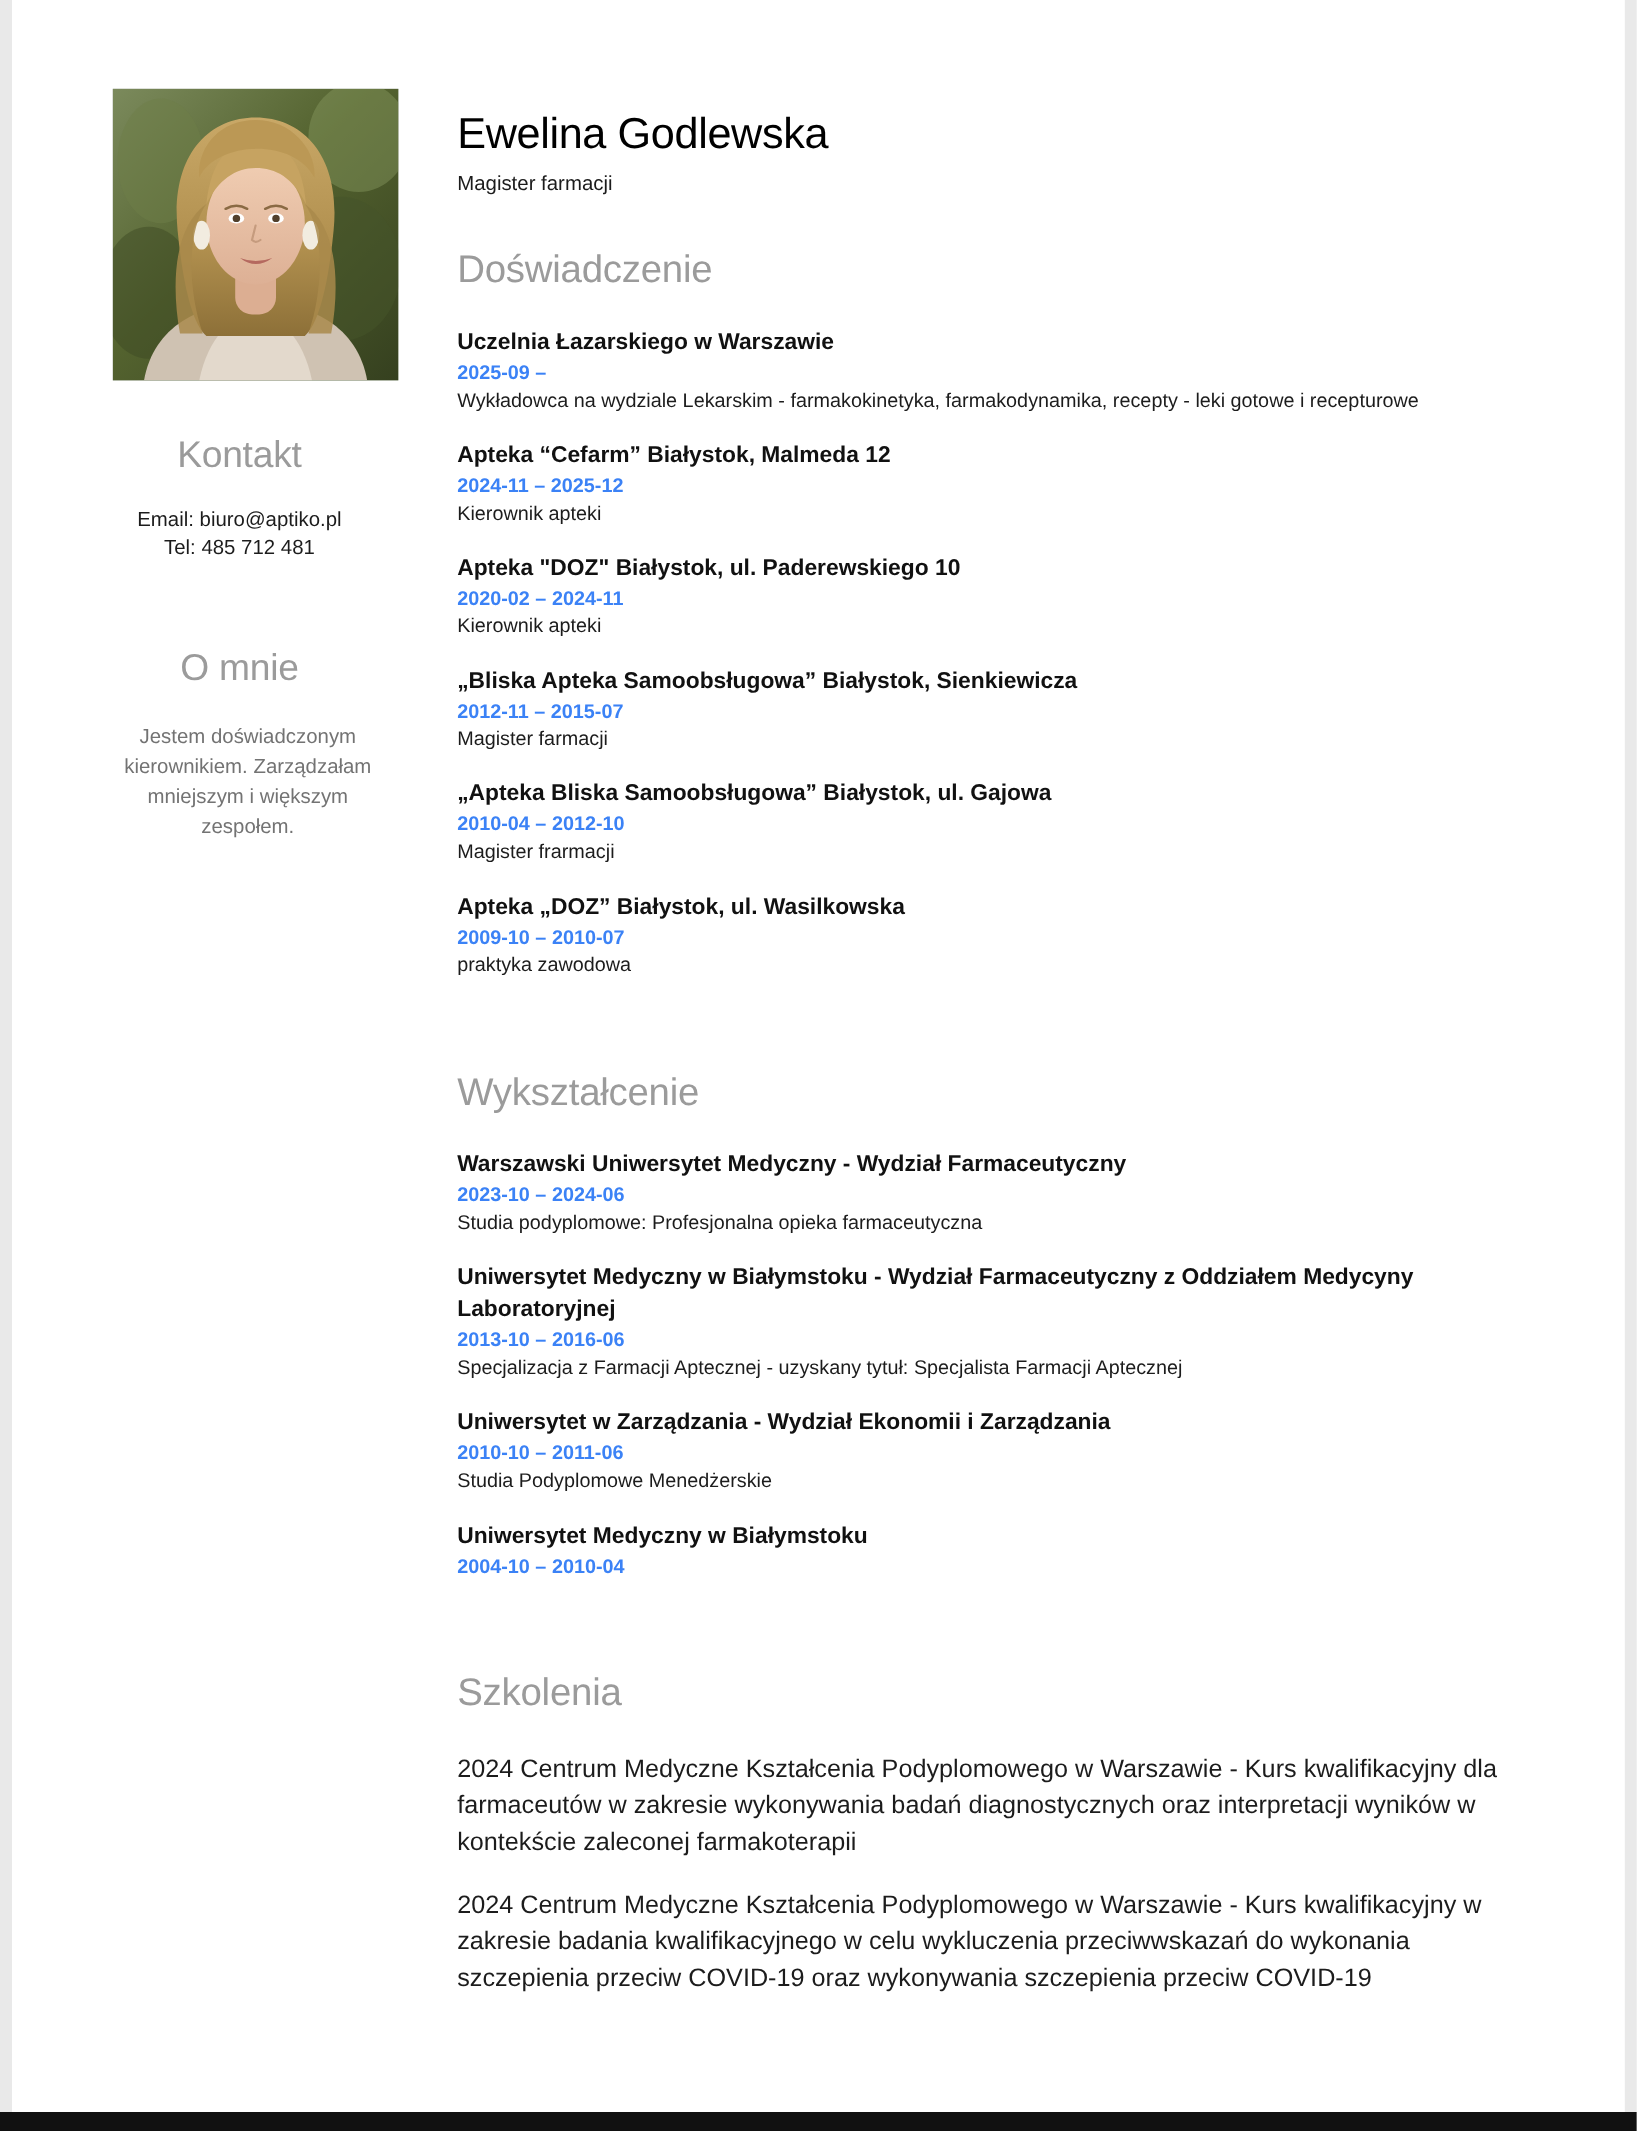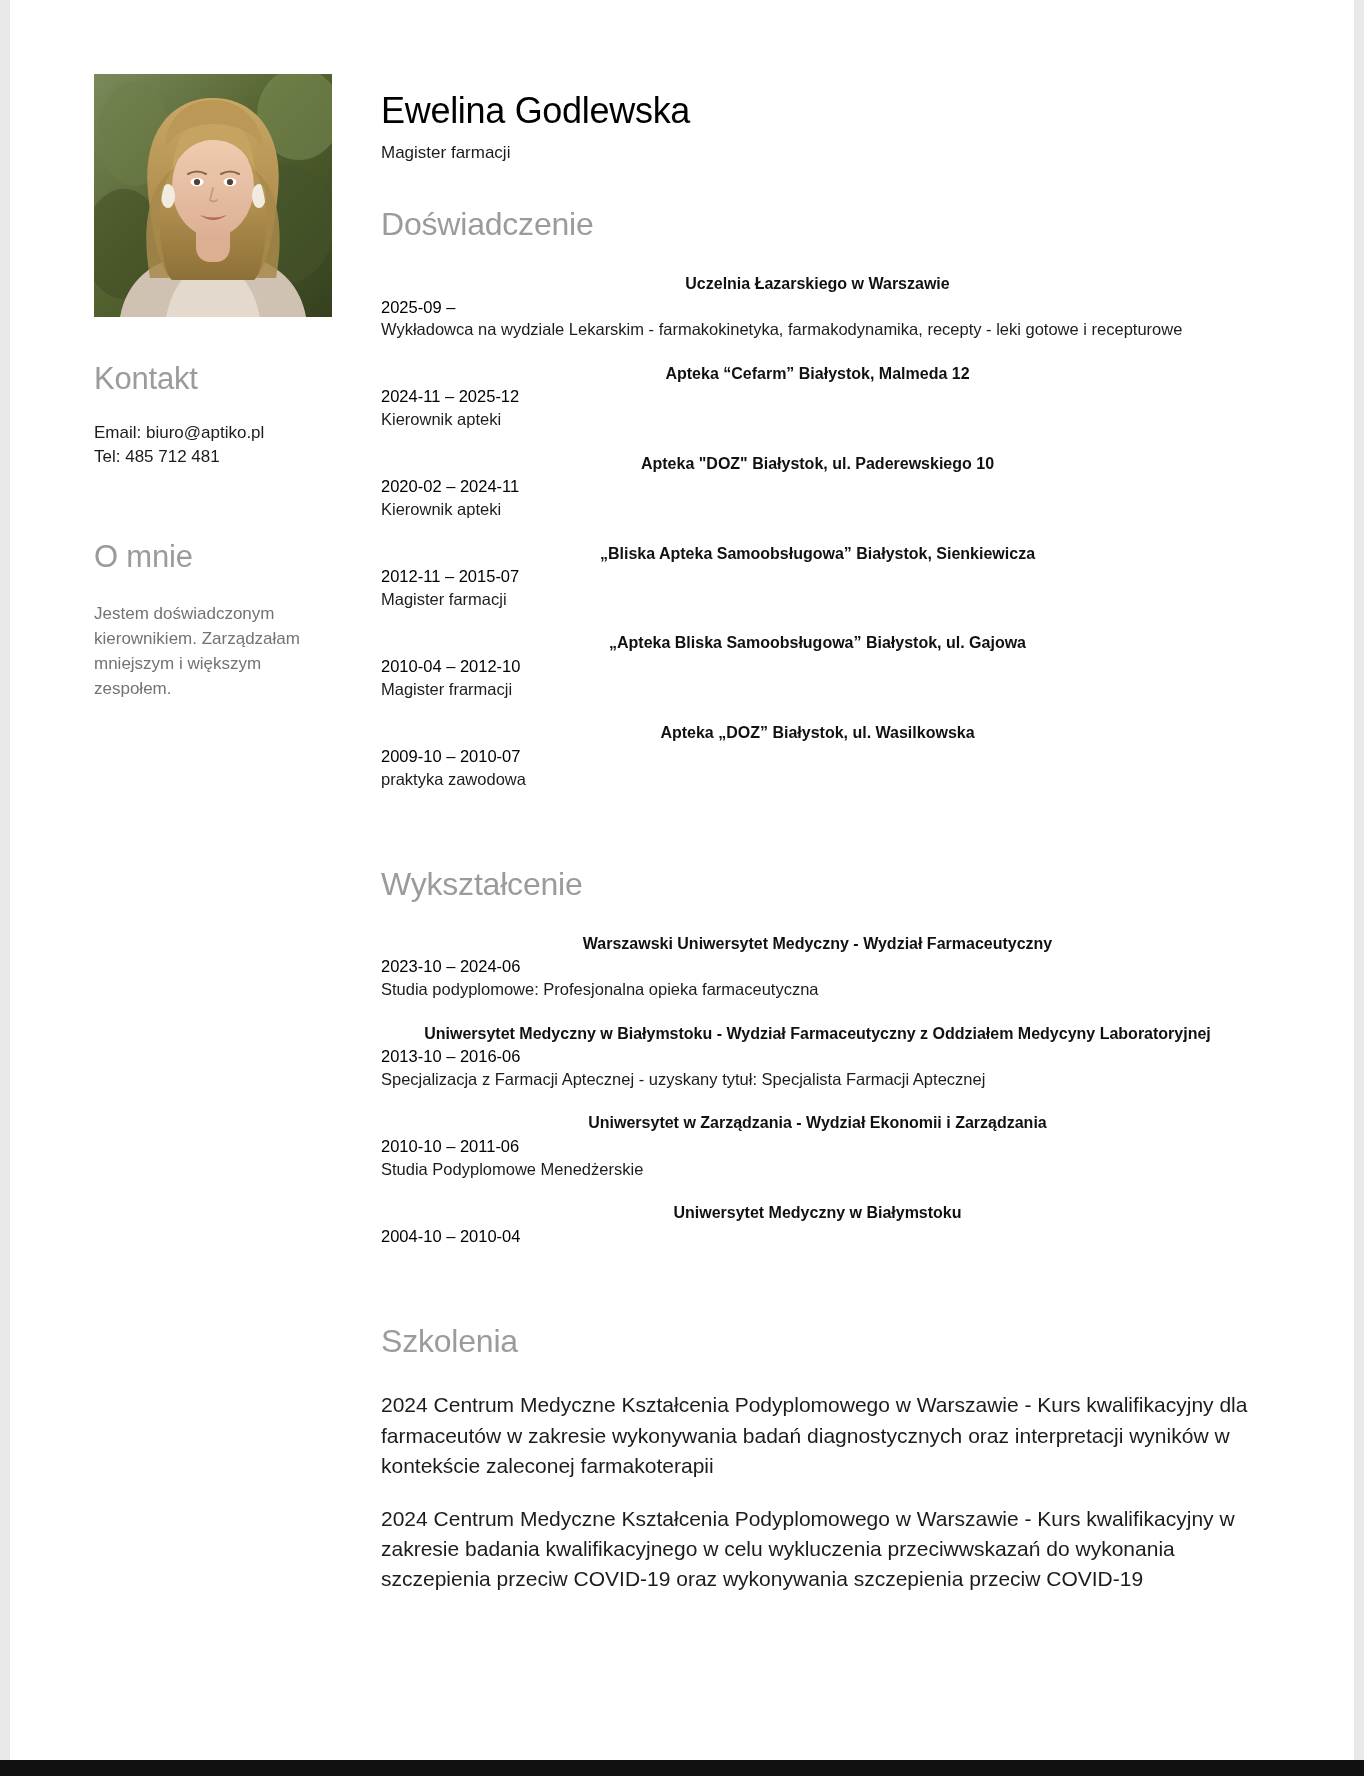--- a/index.html
+++ b/index.html
@@ -23,20 +23,21 @@
   .page-inner {
     display: flex;
     padding: 74px 0 0 0;
   }
   
   .sidebar {
     width: 305px;
     flex: 0 0 305px;
     padding-left: 94px;
     box-sizing: border-box;
+    text-align: center;
   }
   .photo {
     width: 238px;
     height: 243px;
     overflow: hidden;
     position: relative;
     background: #5d6b4a;
   }
   .photo svg { display: block; width: 100%; height: 100%; }
 
@@ -93,30 +94,30 @@
     letter-spacing: -0.2px;
   }
   .sh-experience { margin: 41px 0 0 0; }
   .sh-education  { margin: 74px 0 0 0; }
   .sh-training   { margin: 74px 0 0 0; }
 
   .entry-list { margin-top: 29px; }
   .entry { margin-bottom: 21px; }
   .entry:last-child { margin-bottom: 0; }
   .entry-org {
-    font-size: 16px;
+    font-size: 19px;
     font-weight: 700;
     color: #111;
     line-height: 1.42;
-    text-align: center;
   }
   .entry-dates {
     font-size: 16.5px;
-    color: #000000;
+    color: #3b82f6;
     line-height: 1.38;
+    font-weight: bold;
   }
   .entry-desc {
     font-size: 16.5px;
     color: #1c1c1c;
     line-height: 1.42;
   }
   .training-list { margin-top: 30px; }
   .training-item {
     font-size: 21px;
     color: #1c1c1c;

